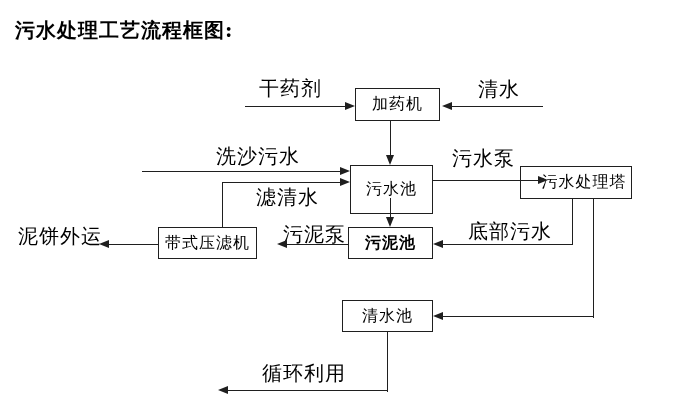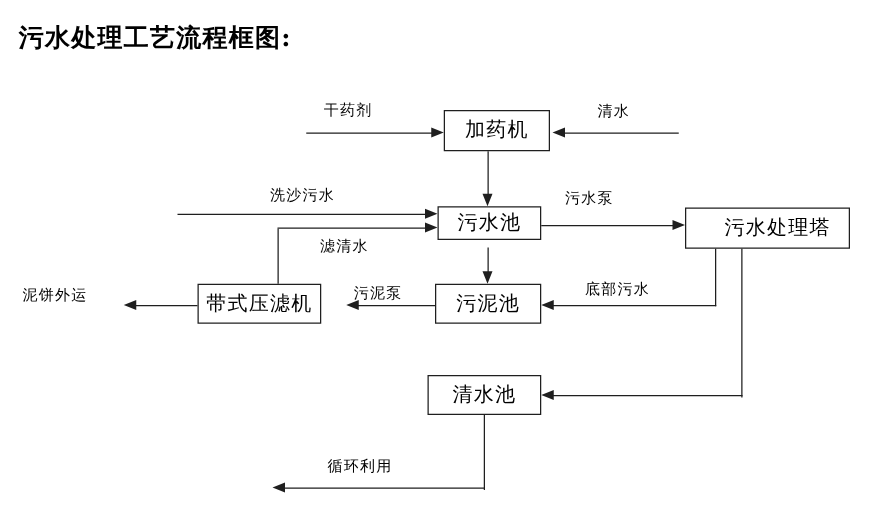--- a/index.html
+++ b/index.html
@@ -26,36 +26,36 @@
     position:absolute;
     border:1.5px solid var(--line);
     background:var(--bg);
     display:flex;align-items:center;justify-content:center;
     font-size:16px;letter-spacing:1px;
     box-sizing:border-box;
     white-space:nowrap;
   }
   .flabel{
     position:absolute;
-    font-size:12px;letter-spacing:1px;
+    font-size:20px;letter-spacing:1px;
     white-space:nowrap;line-height:17px;
   }
   .hline,.vline{position:absolute;background:var(--line);}
   .hline{height:1.4px;}
   .vline{width:1.4px;}
   .ah{position:absolute;width:0;height:0;}
   .ah-r{border-top:4.5px solid transparent;border-bottom:4.5px solid transparent;border-left:10px solid var(--line);}
   .ah-l{border-top:4.5px solid transparent;border-bottom:4.5px solid transparent;border-right:10px solid var(--line);}
   .ah-d{border-left:4.5px solid transparent;border-right:4.5px solid transparent;border-top:10px solid var(--line);}
 
   
   #n-dosing{left:355px;top:88px;width:85px;height:33px;}
-  #n-sewage{left:350px;top:165px;width:83px;height:27px;}
-  #n-tower{left:548px;top:166px;width:132px;height:33px;padding-left:16px;}
-  #n-sludge{left:348px;top:227px;width:85px;height:32px;}
+  #n-sewage{left:350px;top:165px;width:83px;height:49px;}
+  #n-tower{left:520px;top:166px;width:112px;height:33px;padding-left:16px;}
+  #n-sludge{left:348px;top:227px;width:85px;height:32px;font-weight:bold;}
   #n-belt{left:158px;top:227px;width:99px;height:32px;}
   #n-clean{left:342px;top:300px;width:91px;height:32px;}
 
   
   #l-drychem{left:259px;top:80px;}
   #l-cleanwater{left:478px;top:81px;}
   #l-sandwash{left:172px;top:148px;margin-left:44px;}
   #l-filtered{left:256px;top:189px;}
   #l-sewagepump{left:452px;top:150px;}
   #l-sludgepump{left:283px;top:226px;}

